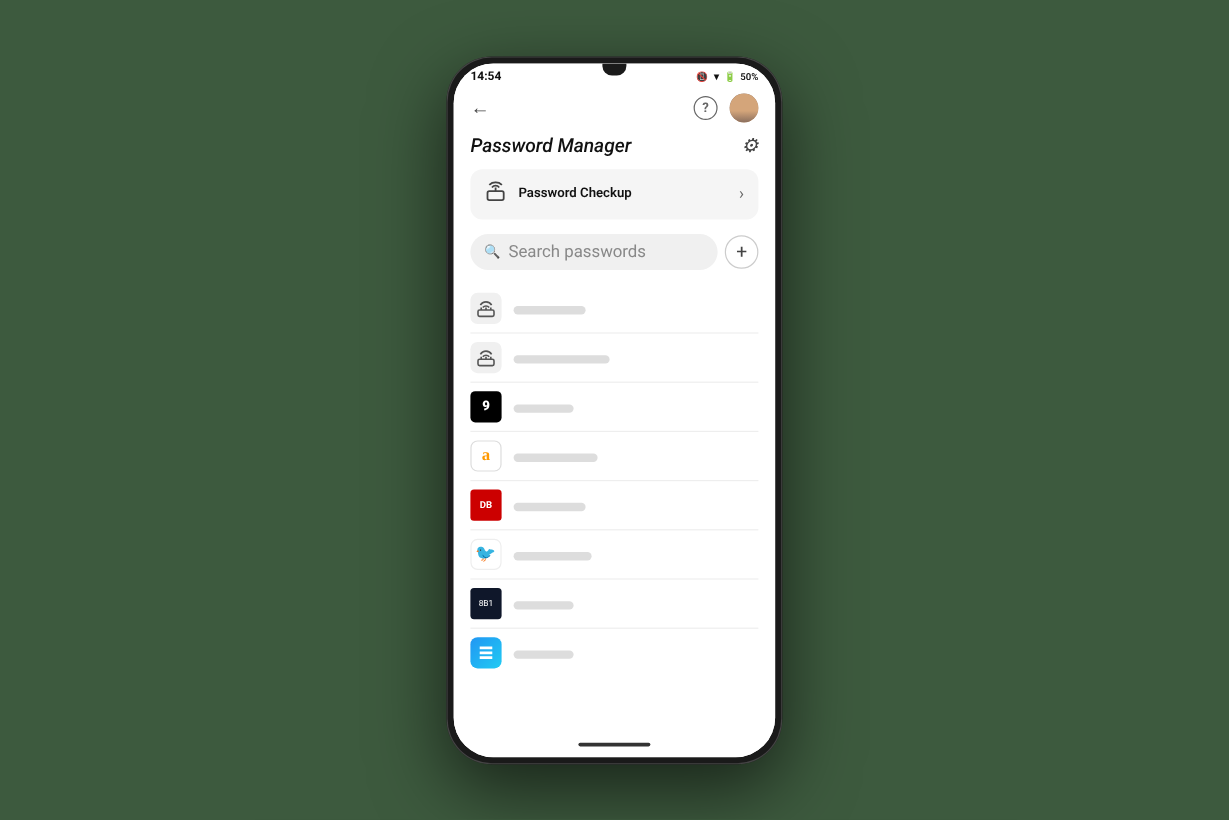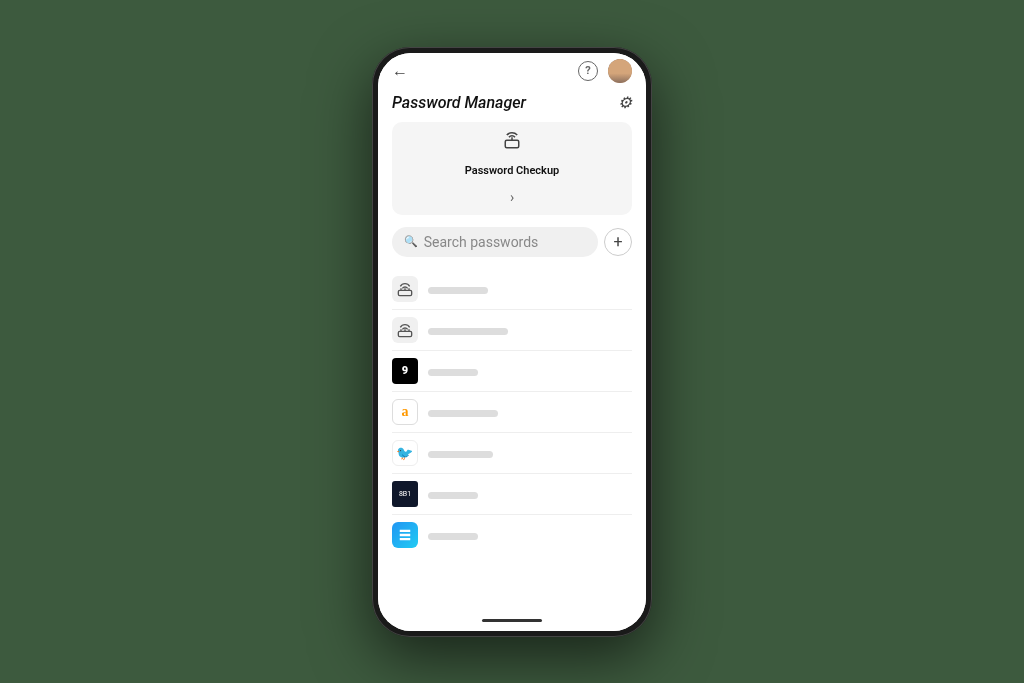--- a/index.html
+++ b/index.html
@@ -162,21 +162,20 @@
 
     
     .checkup-card {
       background: #f5f5f5;
       border-radius: 10px;
       padding: 10px 12px;
       display: flex;
       align-items: center;
       gap: 10px;
       margin-bottom: 12px;
-      flex-direction: column;
     }
 
     .checkup-icon {
       font-size: 16px;
       color: #444;
       flex-shrink: 0;
     }
 
     .checkup-text {
       flex: 1;
@@ -340,20 +339,30 @@
       justify-content: center;
       flex-shrink: 0;
     }
   </style>
 </head>
 <body>
 
 <div class="phone-outer">
   <div class="phone-inner">
 
+    <div class="status-bar">
+      <span class="status-bar-time">14:54</span>
+      <div class="status-bar-center"></div>
+      <div class="status-bar-right">
+        <span style="font-size:8px;">📵</span>
+        <span style="font-size:8px;">▼</span>
+        <span style="font-size:8px;">🔋</span>
+        <span style="font-size:8px;">50%</span>
+      </div>
+    </div>
 
     <div class="top-nav">
       <div class="nav-left">
         <span class="back-arrow">←</span>
       </div>
       <div class="nav-right">
         <div class="help-icon">?</div>
         <div class="avatar">
           <div class="avatar-face"></div>
         </div>
@@ -434,20 +443,27 @@
           <div class="site-icon" style="background:#fff;border:1px solid #ddd;">
             <span style="font-size:14px;font-weight:700;color:#f90;font-family:serif;">a</span>
           </div>
           <div class="site-info">
             <div class="site-name"></div>
             <div class="site-username w-70"></div>
           </div>
         </div>
 
 
+        <div class="password-item">
+          <div class="site-icon icon-db" style="background:#cc0000;color:#fff;font-size:8px;font-weight:700;border-radius:3px;width:26px;height:26px;display:flex;align-items:center;justify-content:center;">DB</div>
+          <div class="site-info">
+            <div class="site-name"></div>
+            <div class="site-username w-60"></div>
+          </div>
+        </div>
 
         <div class="password-item">
           <div class="site-icon" style="background:#fff;border:1px solid #eee;">
             <span style="font-size:14px;">🐦</span>
           </div>
           <div class="site-info">
             <div class="site-name"></div>
             <div class="site-username" style="width:65px;height:7px;background:#ddd;border-radius:4px;margin-top:3px;"></div>
           </div>
         </div>

